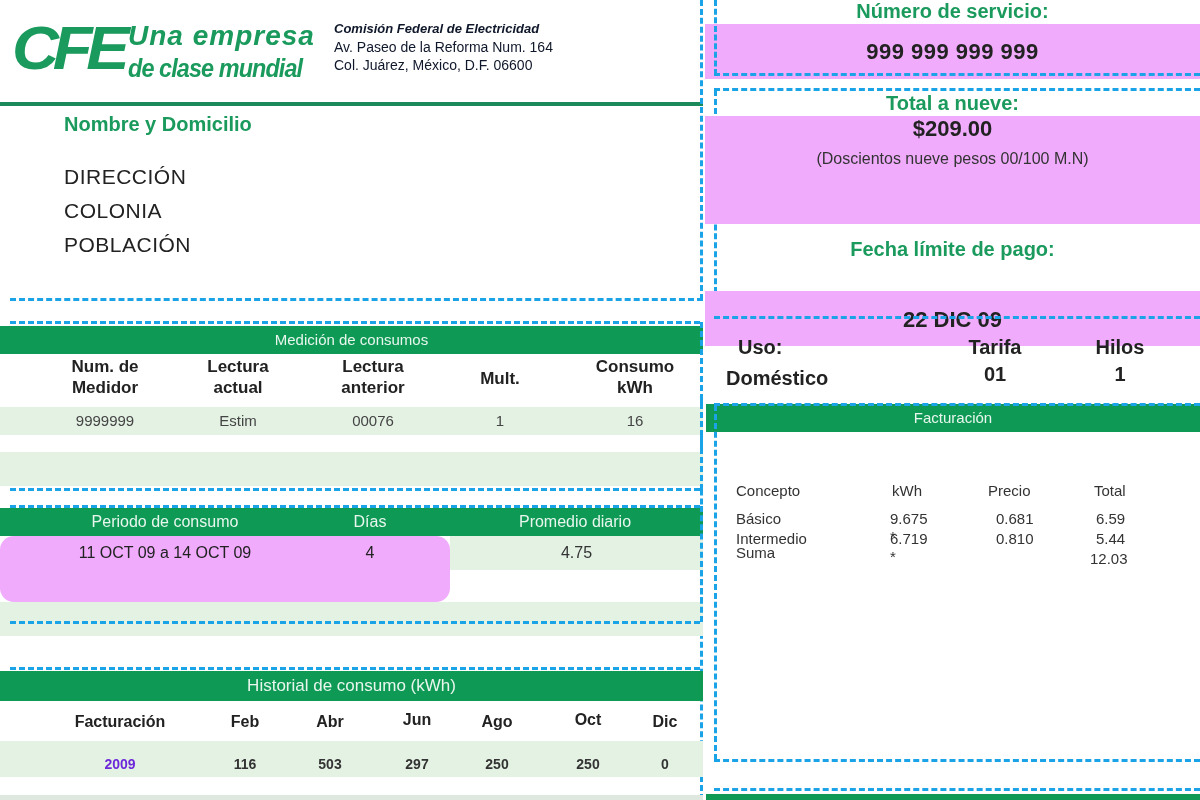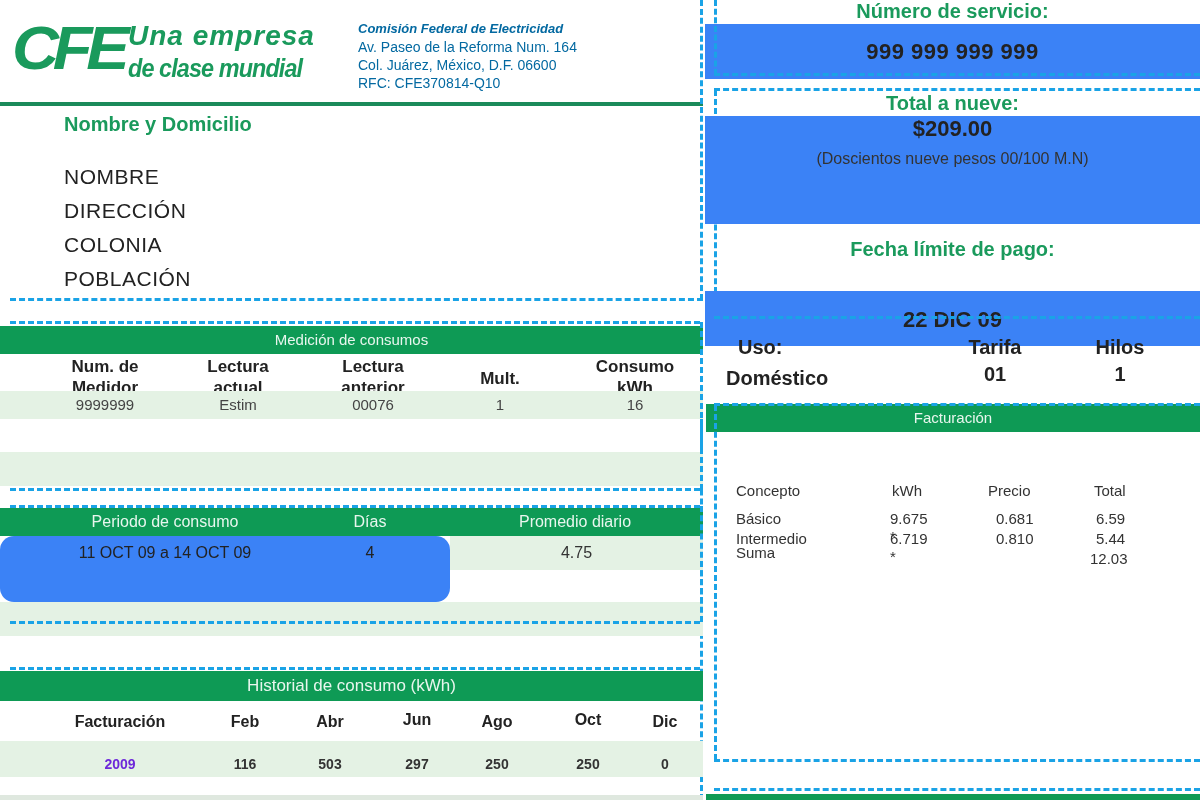--- a/index.html
+++ b/index.html
@@ -2,36 +2,36 @@
 <html><head>
 <meta charset="utf-8">
 <style>
   * { box-sizing: border-box; margin: 0; padding: 0; }
   html, body { width: 1200px; height: 800px; overflow: hidden; background: #ffffff; }
   body { position: relative; font-family: "Liberation Sans", sans-serif; color: #222; }
 
   .abs { position: absolute; }
   .green { color: #1a9a5c; }
   .green-bg { background: #0e9a55; color: #e8f6ee; }
-  .pink-bg { background: #3b82f6; }
+  .pink-bg { background: #f0abfc; }
   .mint-bg { background: #e4f2e4; }
   .dash-h { position: absolute; height: 0; border-top: 3px dashed #1aa3e6; }
   .dash-v { position: absolute; width: 0; border-left: 3px dashed #1aa3e6; }
   .center { text-align: center; }
   .bold { font-weight: bold; }
 
   
   .logo-cfe { left: 12px; top: 18px; font-size: 62px; font-weight: bold; font-style: italic;
               color: #1a9a5c; letter-spacing: -6px; line-height: 60px;
               transform: scaleX(1.05); transform-origin: left; }
   .logo-tag { left: 128px; top: 22px; font-style: italic; font-weight: bold; color: #1a9a5c;
               line-height: 28px; }
   .logo-tag .l1 { font-size: 28px; letter-spacing: 1px; }
   .logo-tag .l2 { font-size: 26px; letter-spacing: -1px; transform: scaleX(0.9); transform-origin: left; display:block; }
-  .company { left: 334px; top: 20px; color: #0369a1; font-size: 14px; line-height: 18px; margin-left: 24px; }
+  .company { left: 334px; top: 20px; color: #0f172a; font-size: 14px; line-height: 18px; }
   .company .cname { font-weight: bold; font-style: italic; font-size: 13px; }
 
   .rule { left: 0; top: 102px; width: 703px; height: 4px; background: #1a8a5a; }
 
   .section-title { font-weight: bold; font-size: 20px; }
   .addr-line { font-size: 21px; color: #222; line-height: 34px; letter-spacing: 0.5px; }
 
   .bar-header { height: 28px; line-height: 28px; font-size: 15px; text-align: center; }
   .grid-col { position: absolute; text-align: center; font-size: 16px; }
 </style>
@@ -40,27 +40,25 @@
 
 <div class="abs logo-cfe">CFE</div>
 <div class="abs logo-tag">
   <span class="l1">Una empresa</span>
   <span class="l2">de clase mundial</span>
 </div>
 <div class="abs company">
   <div class="cname">Comisión Federal de Electricidad</div>
   <div>Av. Paseo de la Reforma Num. 164</div>
   <div>Col. Juárez, México, D.F. 06600</div>
-  <div>RFC: CFE370814-Q10</div>
 </div>
 <div class="abs rule"></div>
 
 <div class="abs section-title green" style="left:64px; top:113px;">Nombre y Domicilio</div>
 <div class="abs" style="left:64px; top:160px;">
-  <div class="addr-line">NOMBRE</div>
   <div class="addr-line">DIRECCIÓN</div>
   <div class="addr-line">COLONIA</div>
   <div class="addr-line">POBLACIÓN</div>
 </div>
 <div class="dash-h" style="left:10px; top:298px; width:693px;"></div>
 <div class="dash-v" style="left:700px; top:0; height:300px;"></div>
 
 <div class="abs green bold center" style="left:705px; top:0; width:495px; font-size:20px; line-height:22px;">Número de servicio:</div>
 <div class="abs pink-bg" style="left:705px; top:24px; width:495px; height:55px;">
   <div class="center bold" style="font-size:22px; line-height:55px; letter-spacing:0.5px;">999 999 999 999</div>
@@ -141,21 +139,21 @@
     <div>anterior</div>
   </div>
   <div class="grid-col bold" style="left:440px; width:120px; line-height:46px; font-size:17px;">
     <div>Mult.</div>
   </div>
   <div class="grid-col bold" style="left:570px; width:130px; line-height:21px; font-size:17px;">
     <div>Consumo</div>
     <div>kWh</div>
   </div>
 </div>
-<div class="abs mint-bg" style="left:0; top:391px; width:703px; height:28px;">
+<div class="abs mint-bg" style="left:0; top:407px; width:703px; height:28px;">
   <div class="grid-col" style="left:40px; width:130px; line-height:28px; font-size:15px; color:#444;">9999999</div>
   <div class="grid-col" style="left:173px; width:130px; line-height:28px; font-size:15px; color:#444;">Estim</div>
   <div class="grid-col" style="left:308px; width:130px; line-height:28px; font-size:15px; color:#444;">00076</div>
   <div class="grid-col" style="left:440px; width:120px; line-height:28px; font-size:15px; color:#444;">1</div>
   <div class="grid-col" style="left:570px; width:130px; line-height:28px; font-size:15px; color:#444;">16</div>
 </div>
 <div class="abs mint-bg" style="left:0; top:452px; width:703px; height:34px;"></div>
 <div class="dash-h" style="left:10px; top:488px; width:690px;"></div>
 <div class="dash-v" style="left:700px; top:322px; height:168px;"></div>
 

